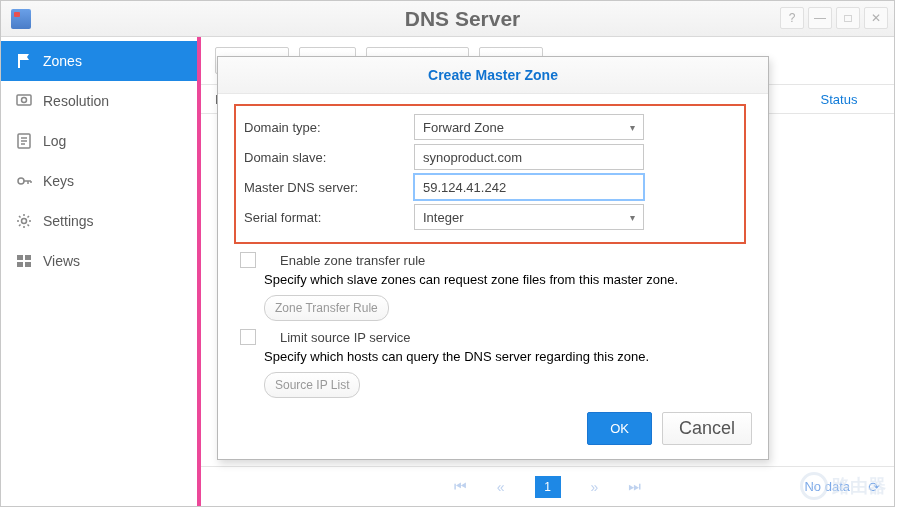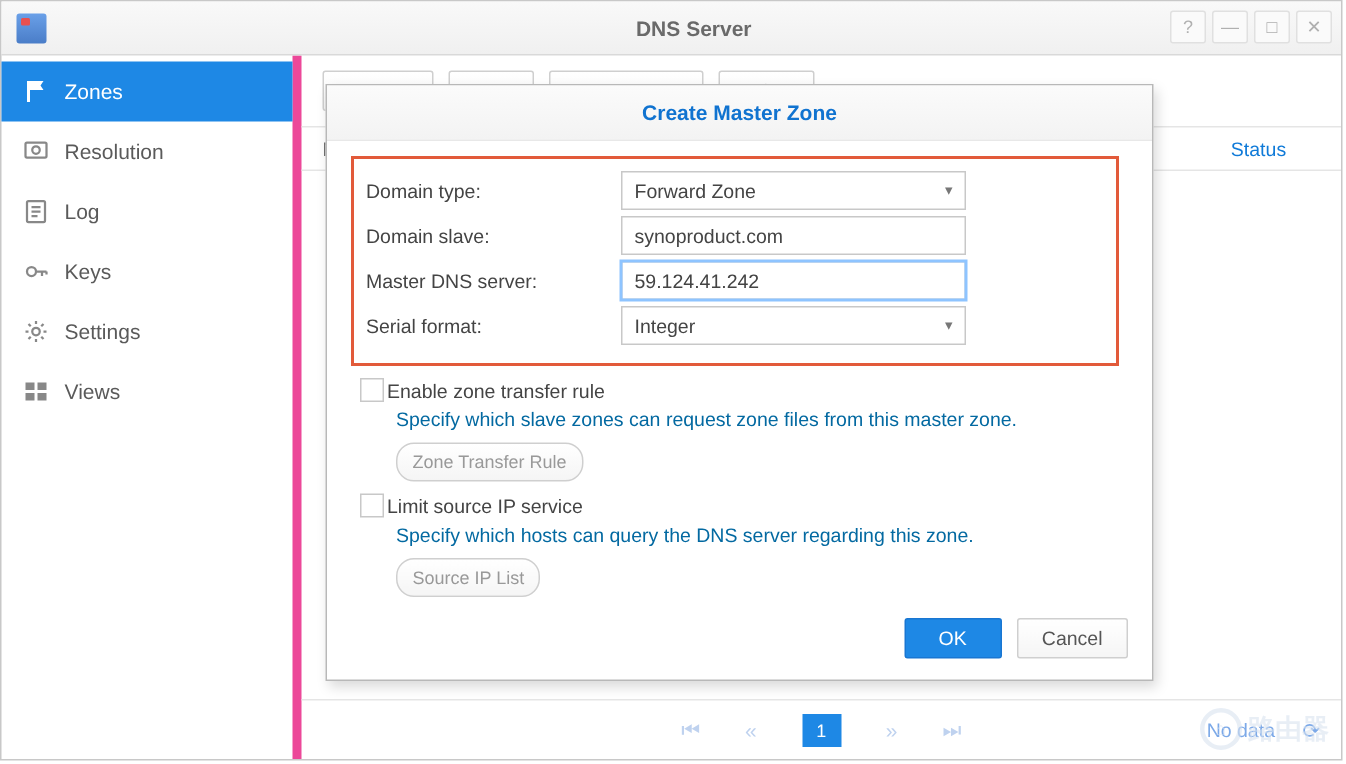--- a/index.html
+++ b/index.html
@@ -3,27 +3,27 @@
 <meta charset="utf-8">
 <style>
 * { box-sizing: border-box; margin: 0; padding: 0; font-family: -apple-system, "Helvetica Neue", Arial, sans-serif; }
 body { background: #fff; width: 897px; height: 509px; overflow: hidden; }
 
 
 .window { border: 1px solid #c8c8c8; width: 895px; height: 507px; position: relative; background: #fff; }
 .titlebar { height: 36px; background: linear-gradient(#f9f9f9,#f0f0f0); border-bottom: 1px solid #d9d9d9; display: flex; align-items: center; position: relative; }
 .titlebar .app-icon { width: 20px; height: 20px; margin-left: 10px; background: linear-gradient(#6aa0e8,#4a7dc8); border-radius: 2px; position: relative; }
 .titlebar .app-icon:before { content:""; position:absolute; top:3px; left:3px; width:6px; height:5px; background:#e85050; border-radius:1px; }
-.titlebar .title { flex:1; text-align:center; color:#6a6a6a; font-size:14px; font-weight:600; }
+.titlebar .title { flex:1; text-align:center; color:#6a6a6a; font-size:21px; font-weight:600; }
 .titlebar .win-controls { position:absolute; right:6px; top:6px; display:flex; gap:4px; }
 .titlebar .win-btn { width:24px; height:22px; border:1px solid #e0e0e0; background:#fafafa; color:#b0b0b0; display:flex; align-items:center; justify-content:center; font-size:12px; border-radius:2px; cursor:pointer; }
 
 
 .body { display:flex; height: calc(100% - 36px); }
-.sidebar { width: 200px; border-right: 6px solid #ec4899; padding-top: 4px; }
+.sidebar { width: 200px; border-right: 4px solid #ec4899; padding-top: 4px; }
 .side-item { display:flex; align-items:center; gap:10px; height: 40px; padding:0 14px; color:#5a5a5a; font-size:14px; cursor:pointer; }
 .side-item.active { background:#1e88e5; color:#fff; }
 .side-item .icon { width:18px; height:18px; display:flex; align-items:center; justify-content:center; color:inherit; }
 .side-item.active .icon { color:#fff; }
 
 
 .main { flex:1; display:flex; flex-direction:column; position:relative; }
 .toolbar { display:flex; gap:10px; padding:10px 14px; }
 .btn { border:1px solid #cfcfcf; background:linear-gradient(#ffffff,#f5f5f5); color:#555; font-size:13px; padding:5px 12px; border-radius:2px; cursor:pointer; display:inline-flex; align-items:center; gap:4px; }
 .btn[disabled] { color:#b0b0b0; cursor:default; }
@@ -47,28 +47,28 @@
 .modal-title { text-align:center; color:#1073d0; font-weight:600; font-size:14px; padding:10px 0; border-bottom:1px solid #e8e8e8; background:linear-gradient(#fbfbfb,#f3f3f3); }
 .modal-body { padding:10px 22px 4px 16px; font-size:13px; color:#444; }
 .hl-box { border:2px solid #e25a3a; padding:6px 8px 10px 8px; margin-bottom:8px; }
 .form-row { display:flex; align-items:center; height:30px; }
 .form-row label { width:170px; }
 .form-row .field { flex:1; }
 .field input, .field .select { width:230px; height:26px; border:1px solid #c8c8c8; padding:0 8px; font-size:13px; color:#444; background:#fff; }
 .field .select { display:flex; align-items:center; justify-content:space-between; cursor:pointer; }
 .field .select .caret { font-size:10px; color:#777; }
 
-.check-row { display:flex; align-items:center; gap:2px; margin:8px 0 4px 6px; }
+.check-row { display:flex; align-items:center; gap:24px; margin:8px 0 4px 6px; }
 .check-row .cb { width:16px; height:16px; border:1px solid #c8c8c8; background:#fff; cursor:pointer; }
-.desc { margin-left:30px; color:#0369a1; font-size:13px; margin-bottom:8px; }
+.desc { margin-left:30px; color:#000000; font-size:13px; margin-bottom:8px; }
 .sub-btn { margin-left:30px; border:1px solid #cfcfcf; background:linear-gradient(#fff,#f5f5f5); color:#999; font-size:12px; padding:5px 10px; border-radius:12px; cursor:default; }
 
 .modal-footer { display:flex; justify-content:flex-end; gap:10px; padding:10px 16px 14px 16px; }
 .btn-primary { background:#1e88e5; border:1px solid #1976d2; color:#fff; font-size:13px; padding:5px 22px; border-radius:2px; cursor:pointer; }
-.btn-secondary { border:1px solid #cfcfcf; background:linear-gradient(#fff,#f5f5f5); color:#555; font-size:13px; padding:5px 16px; border-radius:2px; cursor:pointer; }
+.btn-secondary { border:1px solid #cfcfcf; background:linear-gradient(#fff,#f5f5f5); color:#555; font-size:18px; padding:5px 16px; border-radius:2px; cursor:pointer; }
 
 
 .watermark { position:absolute; bottom:6px; right:8px; color:#d9e3f0; font-size:18px; font-weight:600; display:flex; align-items:center; gap:4px; opacity:.6; pointer-events:none; }
 .watermark .circ { width:28px; height:28px; border:3px solid #d9e3f0; border-radius:50%; display:flex; align-items:center; justify-content:center; font-size:12px; }
 </style>
 </head>
 <body>
 
 <div class="window">
 

